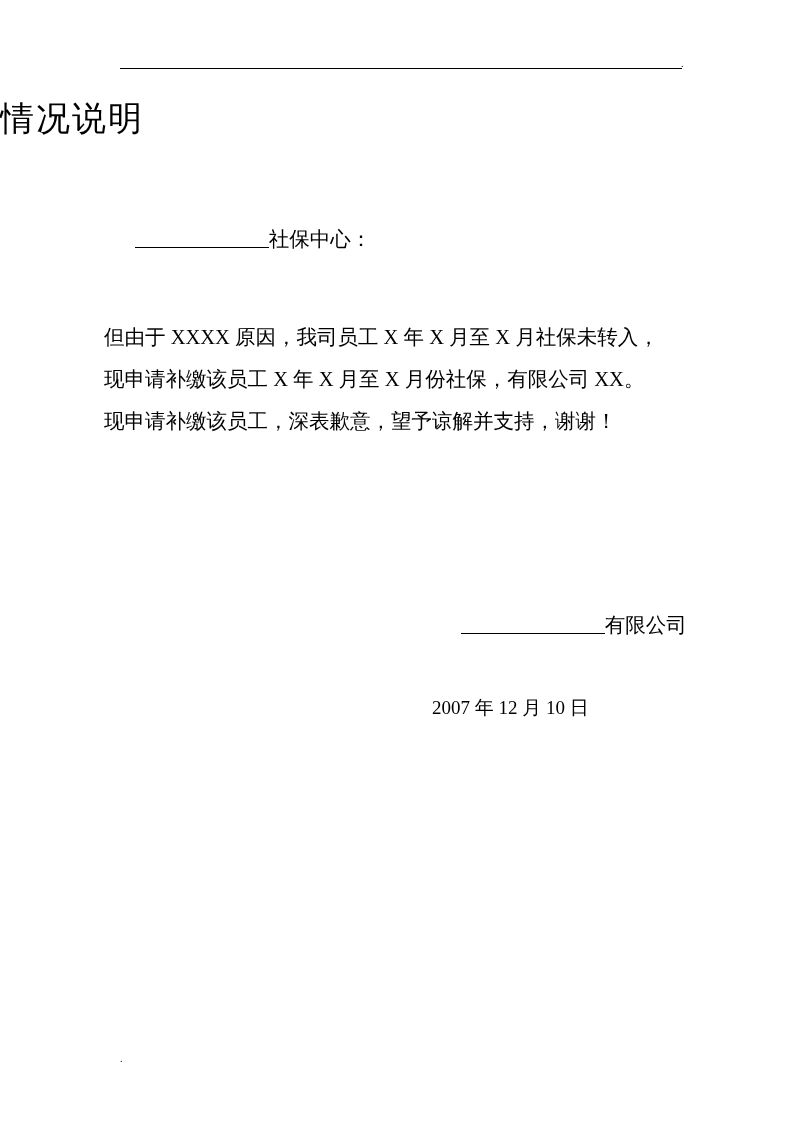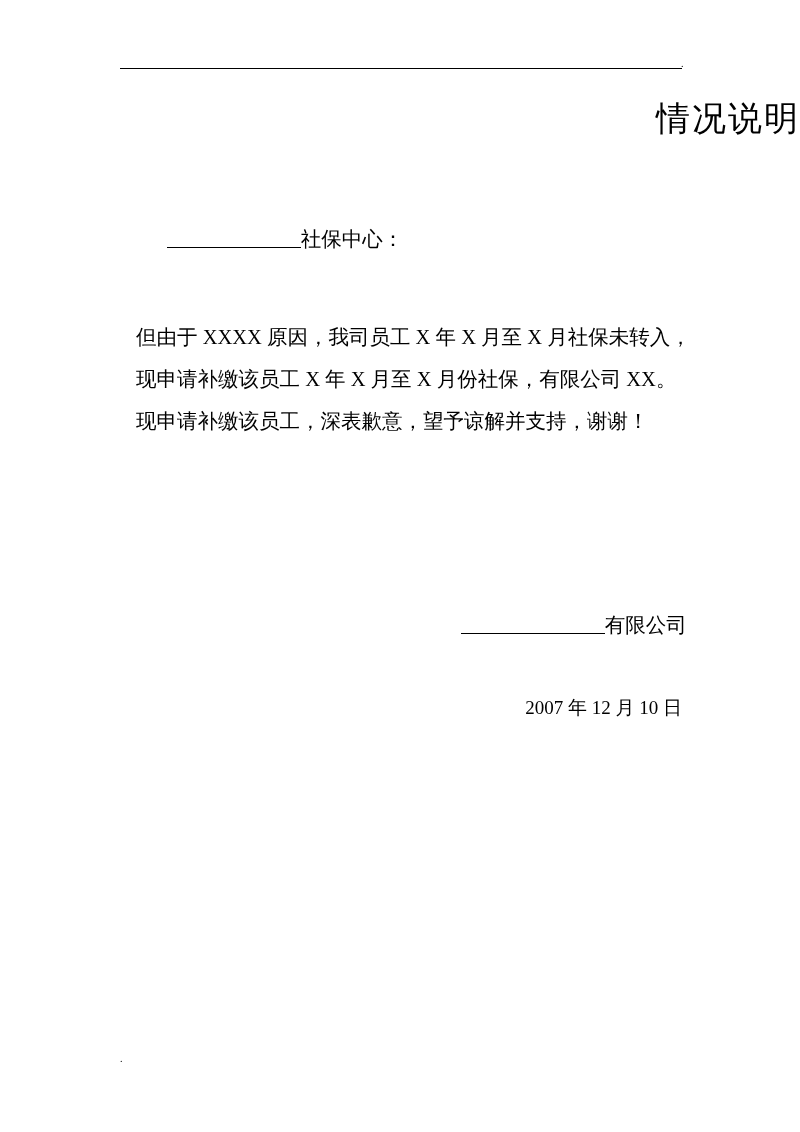--- a/index.html
+++ b/index.html
@@ -37,31 +37,31 @@
     font-size: 10px;
     line-height: 10px;
     color: #000000;
   }
   
   .doc-title {
     position: absolute;
     left: 0;
     top: 96px;
     width: 800px;
-    text-align: right;
+    text-align: left;
     font-size: 34px;
     letter-spacing: 2px;
     font-family: "DejaVu Serif", "Liberation Serif", serif;
     font-weight: normal;
     color: #000000;
   }
   
   .body-block {
     position: absolute;
-    left: 136px;
+    left: 104px;
     top: 176px;
     width: 562px;
   }
   .line {
     font-size: 20.5px;
     line-height: 42px;
     color: #000000;
     white-space: pre;
   }
   .blank-underline {
@@ -77,21 +77,21 @@
   .salutation {
     margin-bottom: 14px;
   }
 
   
   .sign-block {
     position: absolute;
     left: 430px;
     top: 562px;
     width: 252px;
-    text-align: right;
+    text-align: left;
   }
   .sign-line {
     font-size: 20.5px;
     line-height: 42px;
     white-space: pre;
   }
   .sign-date {
     font-size: 19px;
     line-height: 40px;
     white-space: pre;

